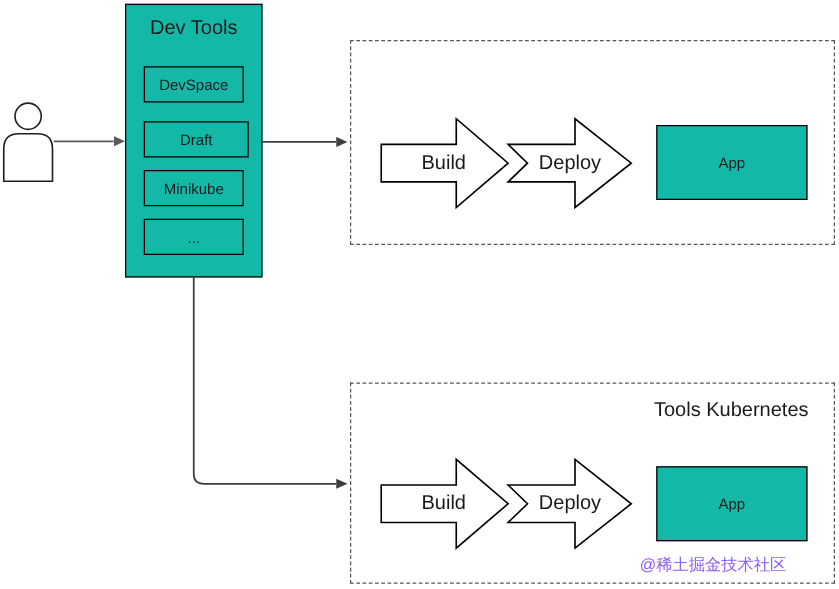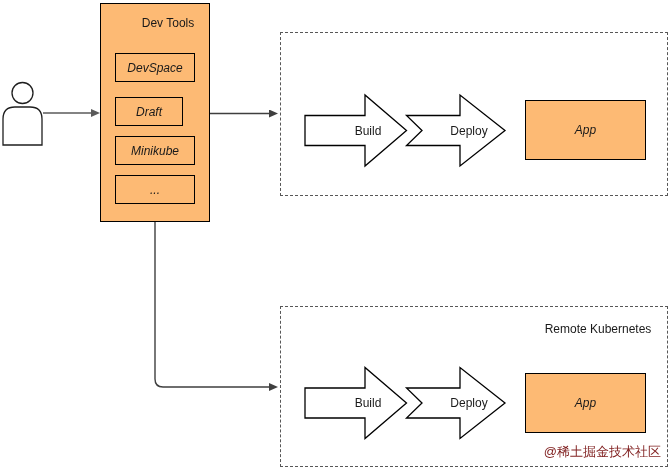--- a/index.html
+++ b/index.html
@@ -2,35 +2,35 @@
 <html><head>
 <meta charset="utf-8">
 <style>
   html,body{margin:0;padding:0;background:#fff;}
   #canvas{
     position:relative;width:671px;height:471px;background:#ffffff;
     font-family:"Liberation Sans",sans-serif;color:#1a1a1a;overflow:hidden;
   }
   #shapes{position:absolute;left:0;top:0;width:671px;height:471px;}
   .box{
-    position:absolute;border:1px solid #000;background:#fdba74;
+    position:absolute;border:1px solid #000;background:#14b8a6;
     display:flex;align-items:center;justify-content:center;
-    font-size:12px;box-sizing:border-box;white-space:nowrap;font-style:italic;
+    font-size:12px;box-sizing:border-box;white-space:nowrap;
   }
   .dashed-box{
     position:absolute;border:1px dashed #575757;background:transparent;
     box-sizing:border-box;
   }
   .label{
-    position:absolute;font-size:12px;display:flex;align-items:center;
-    justify-content:center;white-space:nowrap;box-sizing:border-box;margin-left:13px;
+    position:absolute;font-size:16px;display:flex;align-items:center;
+    justify-content:center;white-space:nowrap;box-sizing:border-box;
   }
   .watermark{
-    position:absolute;font-size:13px;color:#7f1d1d;white-space:nowrap;
-    text-align:right;
+    position:absolute;font-size:13px;color:#8b5cf6;white-space:nowrap;
+    text-align:center;
   }
 </style>
 </head>
 <body>
 
 <div id="canvas">
 
   <svg id="shapes" viewBox="0 0 671 471" xmlns="http://www.w3.org/2000/svg">
     <defs>
       <marker id="ah-dark" markerUnits="userSpaceOnUse" markerWidth="10" markerHeight="9" refX="0" refY="4" orient="auto">
@@ -58,30 +58,30 @@
 
     <polygon points="305,388 365,388 365,367.5 406.5,403 365,438.5 365,418 305,418" fill="#ffffff" stroke="#000000" stroke-width="1.3"></polygon>
 
     <polygon points="406.5,388 460,388 460,367.5 505,403 460,438.5 460,418 406.5,418 422,403" fill="#ffffff" stroke="#000000" stroke-width="1.3"></polygon>
   </svg>
 
   <div class="box" style="left:100px;top:3px;width:110px;height:219px;align-items:flex-start;"></div>
   <div class="label" style="left:100px;top:15px;width:110px;height:16px;">Dev Tools</div>
 
   <div class="box" style="left:115px;top:53px;width:80px;height:29px;">DevSpace</div>
-  <div class="box" style="left:115px;top:97px;width:68px;height:29px;">Draft</div>
+  <div class="box" style="left:115px;top:97px;width:84px;height:29px;">Draft</div>
   <div class="box" style="left:115px;top:136px;width:80px;height:29px;">Minikube</div>
   <div class="box" style="left:115px;top:175px;width:80px;height:29px;">...</div>
 
   <div class="dashed-box" style="left:280px;top:32px;width:388px;height:164px;"></div>
   <div class="label" style="left:305px;top:123px;width:100px;height:15px;">Build</div>
   <div class="label" style="left:407px;top:123px;width:98px;height:15px;">Deploy</div>
   <div class="box" style="left:525px;top:100px;width:121px;height:60px;">App</div>
 
   <div class="dashed-box" style="left:280px;top:306px;width:388px;height:161px;"></div>
-  <div class="label" style="left:505px;top:321px;width:160px;height:16px;">Remote Kubernetes</div>
+  <div class="label" style="left:505px;top:321px;width:160px;height:16px;">Tools Kubernetes</div>
   <div class="label" style="left:305px;top:395.5px;width:100px;height:15px;">Build</div>
   <div class="label" style="left:407px;top:395.5px;width:98px;height:15px;">Deploy</div>
   <div class="box" style="left:525px;top:373px;width:121px;height:60px;">App</div>
 
   <div class="watermark" style="left:480px;top:443px;width:181px;">@稀土掘金技术社区</div>
 
 </div>
 
 </body></html>

